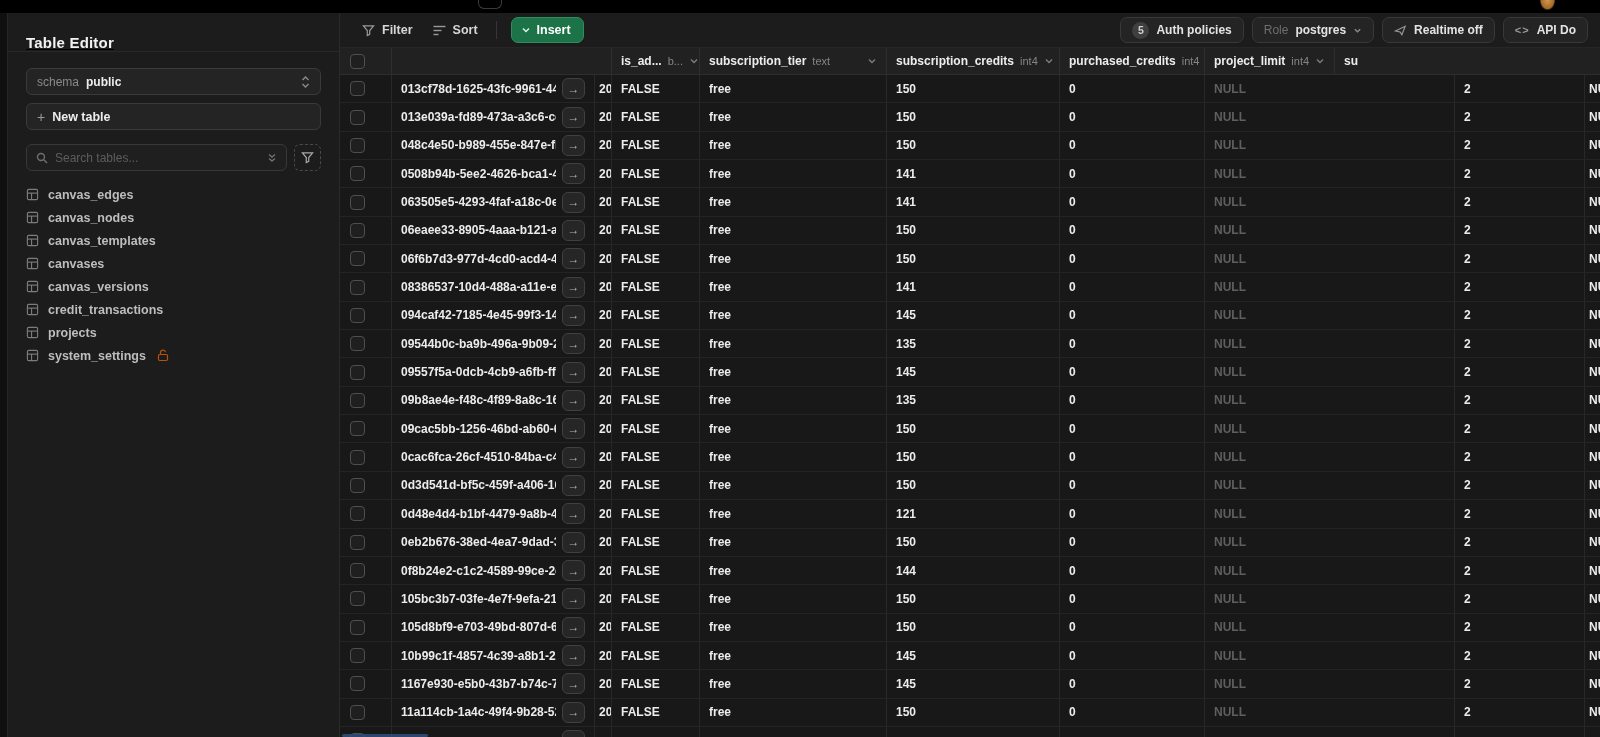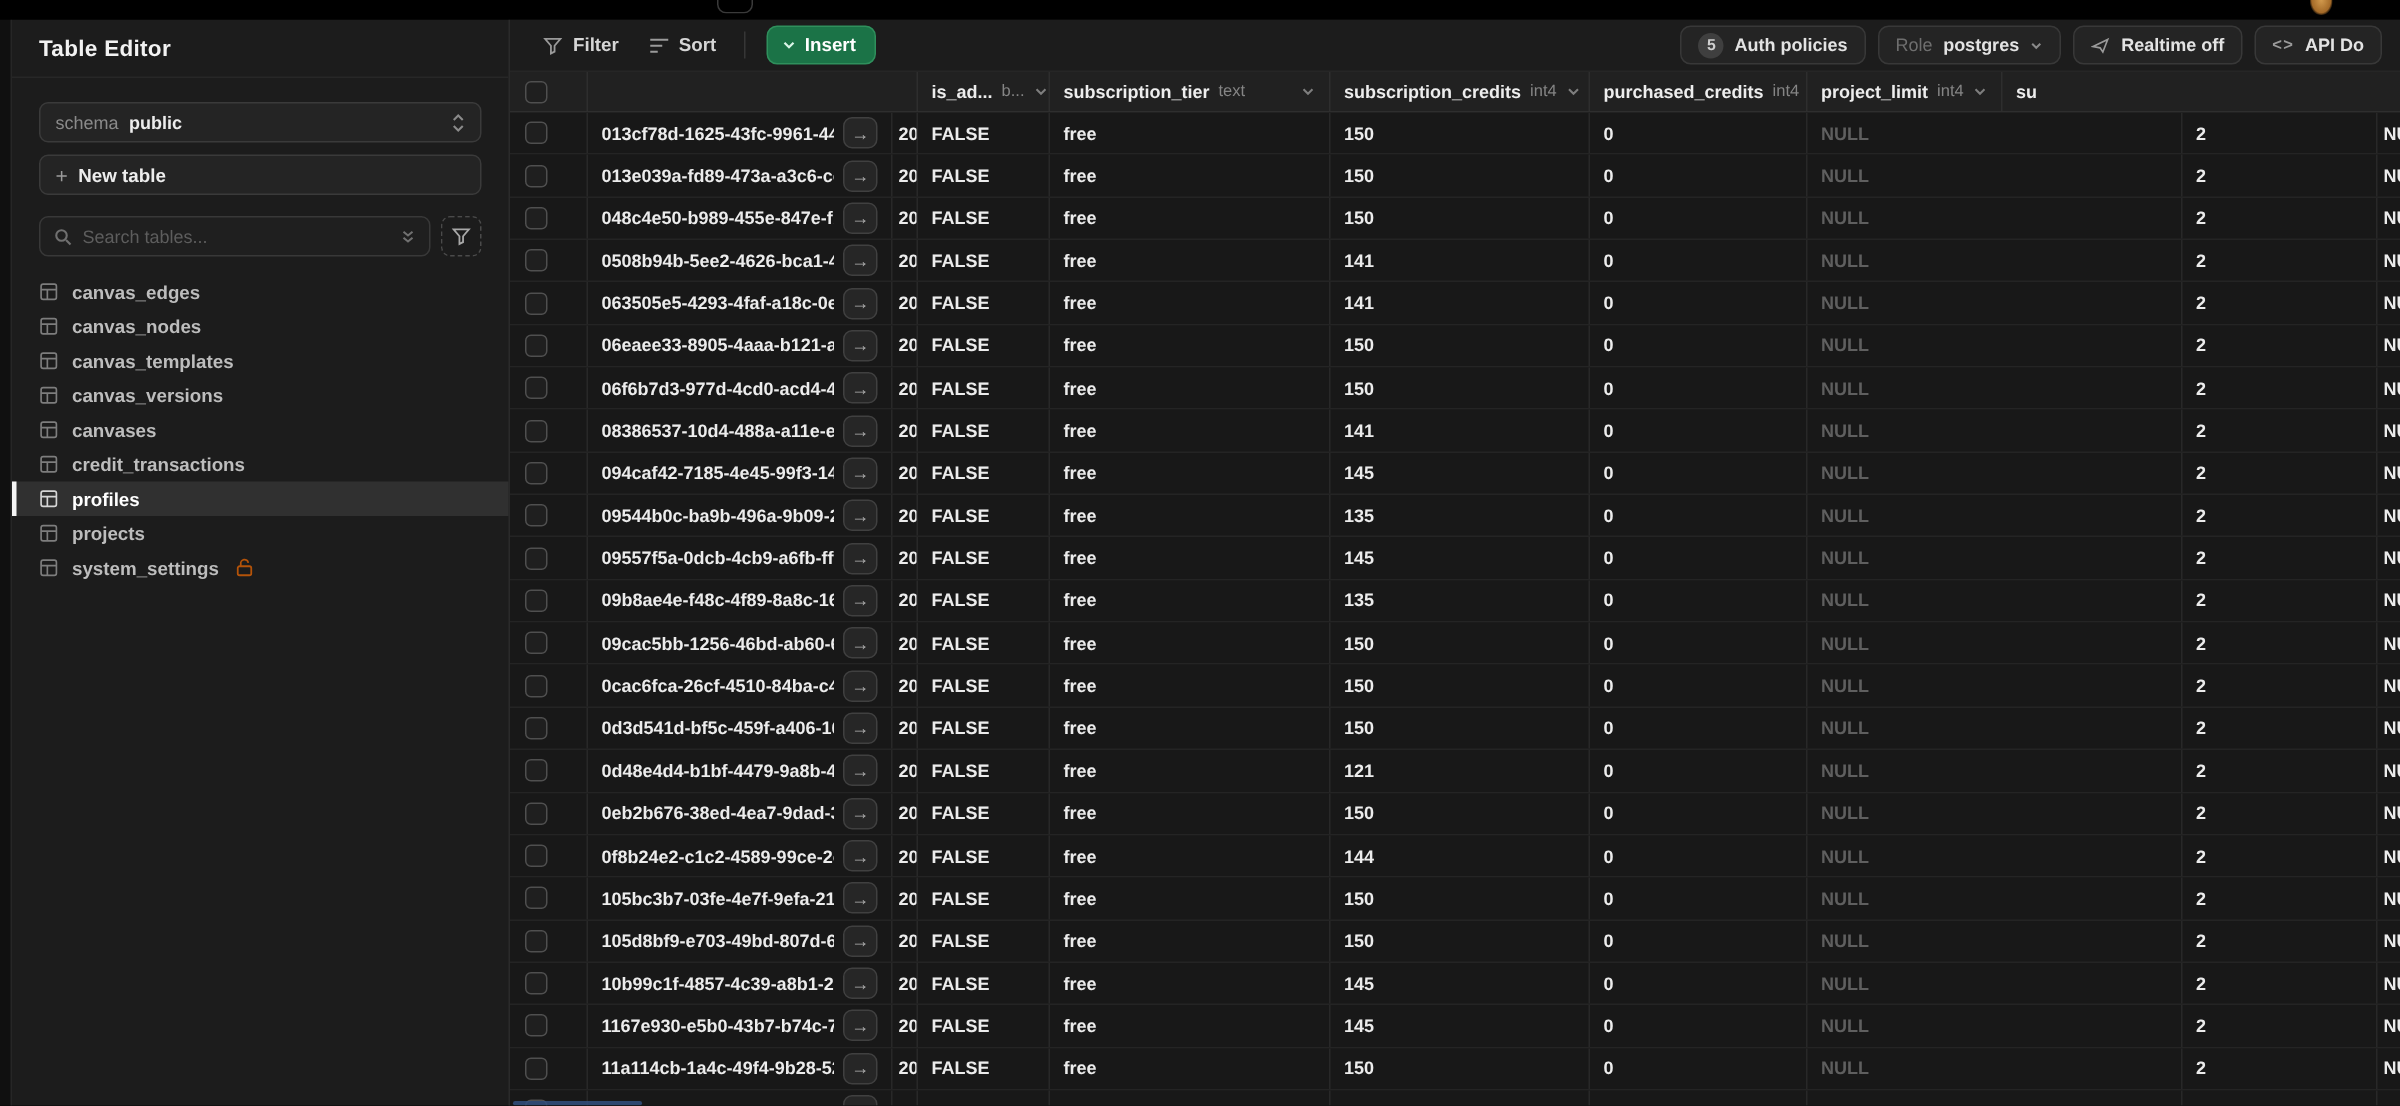--- a/index.html
+++ b/index.html
@@ -6,21 +6,21 @@
   html,body { width:1600px; height:737px; overflow:hidden; background:#000; font-family:"Liberation Sans", sans-serif; }
   .top-strip { position:absolute; top:0; left:0; width:1600px; height:13px; background:#000; z-index:30; }
   .tab-pill { position:absolute; left:478px; top:0; width:24px; height:9px; border:1px solid #3a3a3a; border-top:none; border-radius:0 0 6px 6px; }
   .orange-blob { position:absolute; left:1540px; top:0; width:15px; height:10px; background:radial-gradient(ellipse at top, #d29a4d 0%, #a46a28 60%, transparent 75%); border-radius:0 0 8px 8px; }
 
   
   .left-rail { position:absolute; left:0; top:13px; width:8px; bottom:0; background:#101010; border-right:1px solid #262626; }
 
   
   .sidebar { position:absolute; left:8px; top:13px; width:332px; bottom:0; background:#1c1c1c; border-right:1px solid #2a2a2a; }
-  .sidebar-header { height:39px; border-bottom:1px solid #272727; display:flex; align-items:center; padding:0 18px; }
+  .sidebar-header { height:39px; border-bottom:1px solid #272727; display:flex; align-items:flex-end; padding:0 18px;text-decoration:underline; }
   .sidebar-title { color:#f2f2f2; font-size:15px; font-weight:700; letter-spacing:.2px; }
   .sidebar-body { padding:16px 18px 0 18px; }
   .select-box, .newtable-btn { width:100%; height:27px; background:#242424; border:1px solid #3a3a3a; border-radius:6px; display:flex; align-items:center; padding:0 10px; gap:7px; cursor:pointer; }
   .newtable-btn { margin-top:8px; }
   .select-label { color:#8a8a8a; font-size:12px; }
   .select-value { color:#ededed; font-size:12px; font-weight:700; }
   .updown { margin-left:auto; color:#8a8a8a; }
   .plus-glyph { color:#9a9a9a; font-size:14px; font-weight:400; line-height:1; }
   .newtable-label { color:#ededed; font-size:12.5px; font-weight:700; }
   .search-row { display:flex; gap:7px; margin-top:14px; }
@@ -151,52 +151,41 @@
           <span class="t-label">canvas_templates</span>
         </div>
         <div class="table-item">
           <span class="icon-grid">
             <svg width="13" height="13" viewBox="0 0 14 14" fill="none" stroke="currentColor" stroke-width="1.2">
               <rect x="1.5" y="1.5" width="11" height="11" rx="1.5"></rect>
               <path d="M1.5 5.5 h11"></path>
               <path d="M6 5.5 v7"></path>
             </svg>
           </span>
-          <span class="t-label">canvas_versions</span>
+          <span class="t-label">canvases</span>
         </div>
         <div class="table-item">
           <span class="icon-grid">
             <svg width="13" height="13" viewBox="0 0 14 14" fill="none" stroke="currentColor" stroke-width="1.2">
               <rect x="1.5" y="1.5" width="11" height="11" rx="1.5"></rect>
               <path d="M1.5 5.5 h11"></path>
               <path d="M6 5.5 v7"></path>
             </svg>
           </span>
-          <span class="t-label">canvases</span>
+          <span class="t-label">canvas_versions</span>
         </div>
         <div class="table-item">
           <span class="icon-grid">
             <svg width="13" height="13" viewBox="0 0 14 14" fill="none" stroke="currentColor" stroke-width="1.2">
               <rect x="1.5" y="1.5" width="11" height="11" rx="1.5"></rect>
               <path d="M1.5 5.5 h11"></path>
               <path d="M6 5.5 v7"></path>
             </svg>
           </span>
           <span class="t-label">credit_transactions</span>
-        </div>
-        <div class="table-item selected">
-          <div class="sel-bar"></div>
-          <span class="icon-grid">
-            <svg width="13" height="13" viewBox="0 0 14 14" fill="none" stroke="currentColor" stroke-width="1.2">
-              <rect x="1.5" y="1.5" width="11" height="11" rx="1.5"></rect>
-              <path d="M1.5 5.5 h11"></path>
-              <path d="M6 5.5 v7"></path>
-            </svg>
-          </span>
-          <span class="t-label">profiles</span>
         </div>
         <div class="table-item">
           <span class="icon-grid">
             <svg width="13" height="13" viewBox="0 0 14 14" fill="none" stroke="currentColor" stroke-width="1.2">
               <rect x="1.5" y="1.5" width="11" height="11" rx="1.5"></rect>
               <path d="M1.5 5.5 h11"></path>
               <path d="M6 5.5 v7"></path>
             </svg>
           </span>
           <span class="t-label">projects</span>

